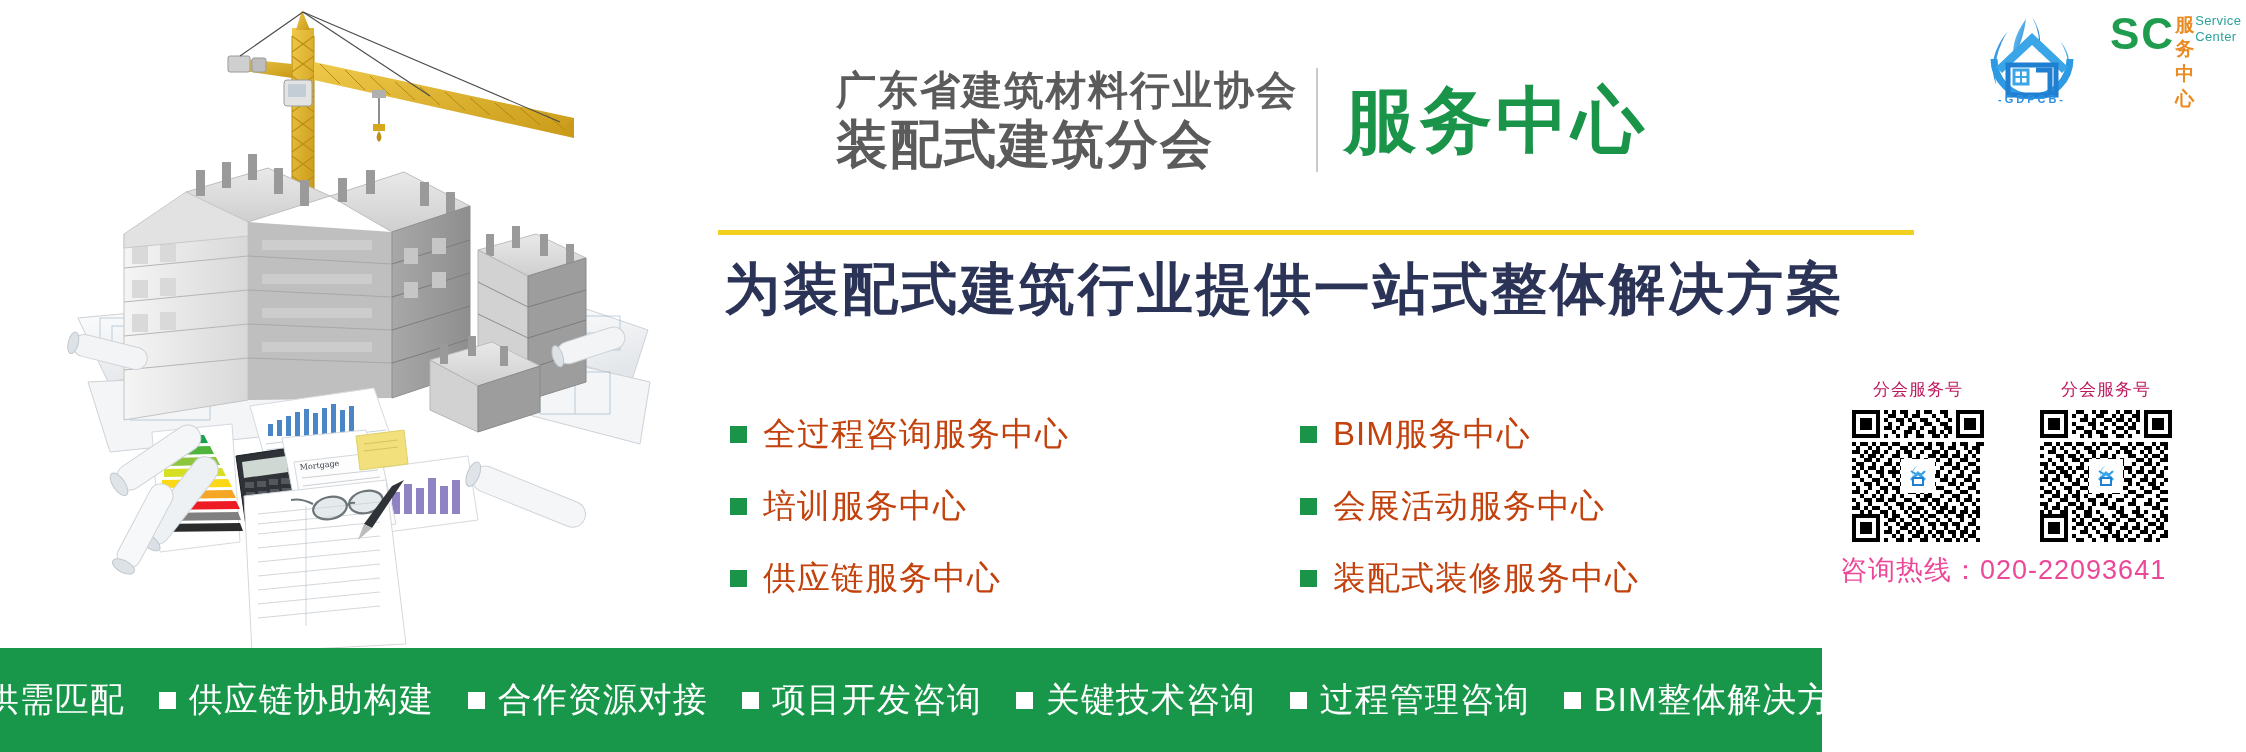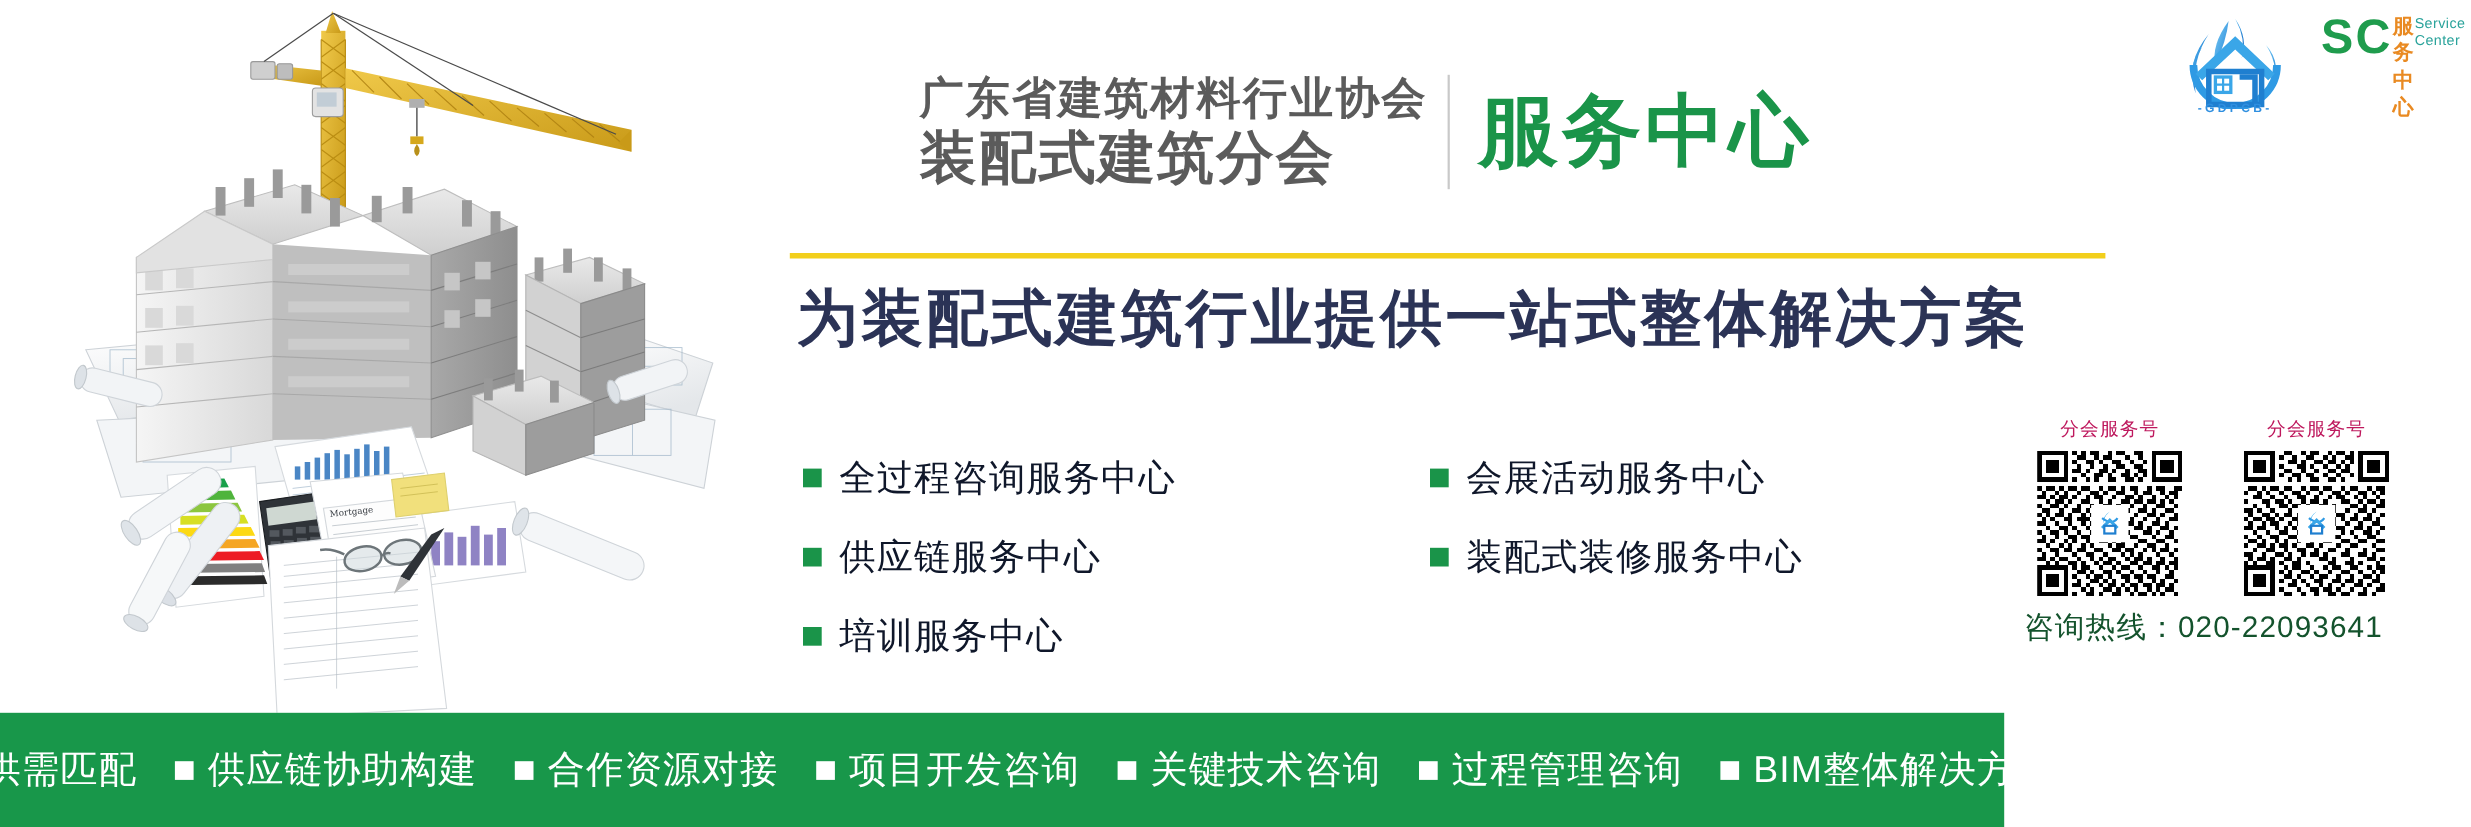--- a/index.html
+++ b/index.html
@@ -25,21 +25,21 @@
 
   
   #tagline { position:absolute; left:724px; top:258px; width:1220px;
              font-size:56px; font-weight:bold; color:#2b3356; letter-spacing:3px; white-space:nowrap; line-height:1.1; }
 
   
   #svc-left  { position:absolute; left:730px;  top:408px; }
   #svc-right { position:absolute; left:1300px; top:408px; }
   .svc-item { display:flex; align-items:center; height:52px; margin-bottom:20px; white-space:nowrap; }
   .svc-bullet { width:17px; height:17px; background:#1a9449; margin-right:16px; flex:none; }
-  .svc-label { font-size:33px; color:#0f172a; font-weight:normal; letter-spacing:1px; }
+  .svc-label { font-size:33px; color:#c2410c; font-weight:normal; letter-spacing:1px; }
 
   
   #logo { position:absolute; left:1972px; top:12px; width:268px; height:100px; display:flex; align-items:center; }
   #logo-emblem { width:120px; height:98px; position:relative; }
   #gdpcb { position:absolute; left:0; top:80px; width:120px; text-align:center;
            font-size:11px; color:#2f8fe0; letter-spacing:3px; font-weight:bold; }
   #logo-divider { width:2px; height:82px; background:#3d5a80; margin:0 14px 0 4px; }
   #logo-text { display:flex; flex-direction:row; }
   #logo-sc { font-size:44px; font-weight:bold; color:#1f9c4d; letter-spacing:2px; line-height:0.95; }
   #logo-cn { font-size:19px; font-weight:bold; color:#e98a22; letter-spacing:1px; line-height:1.3; }
@@ -47,21 +47,21 @@
 
   
   #qr-block { position:absolute; left:1836px; top:378px; width:400px; }
   #qr-row { display:flex; gap:24px; }
   .qr-cell { width:164px; text-align:center; }
   .qr-cap { font-size:17px; color:#be185d; margin-bottom:9px; letter-spacing:1px; }
   .qr-img { width:132px; height:132px; margin:0 auto; position:relative; background:#fff; }
   .qr-img svg { display:block; }
   .qr-logo { position:absolute; left:50%; top:50%; transform:translate(-50%,-50%);
              width:34px; height:34px; background:#fff; display:flex; align-items:center; justify-content:center; }
-  #hotline { margin-top:10px; font-size:27px; color:#14532d; letter-spacing:1px; white-space:nowrap; padding-left:4px; }
+  #hotline { margin-top:10px; font-size:27px; color:#ec4899; letter-spacing:1px; white-space:nowrap; padding-left:4px; }
 
   
   #footer { position:absolute; left:0; bottom:0; width:1822px; height:104px; background:#18974a;
             display:flex; align-items:center; justify-content:center; gap:34px; }
   .f-item { display:flex; align-items:center; white-space:nowrap; }
   .f-bullet { width:17px; height:17px; background:#ffffff; margin-right:13px; flex:none; }
   .f-label { font-size:34px; color:#ffffff; letter-spacing:1px; }
 </style>
 </head>
 <body>
@@ -419,29 +419,33 @@
 
   <div id="tagline">为装配式建筑行业提供一站式整体解决方案</div>
 
   <div id="svc-left">
     <div class="svc-item">
       <span class="svc-bullet"></span>
       <span class="svc-label">全过程咨询服务中心</span>
     </div>
     <div class="svc-item">
       <span class="svc-bullet"></span>
-      <span class="svc-label">供应链服务中心</span>
+      <span class="svc-label">培训服务中心</span>
     </div>
     <div class="svc-item">
       <span class="svc-bullet"></span>
-      <span class="svc-label">培训服务中心</span>
+      <span class="svc-label">供应链服务中心</span>
     </div>
   </div>
 
   <div id="svc-right">
+    <div class="svc-item">
+      <span class="svc-bullet"></span>
+      <span class="svc-label">BIM服务中心</span>
+    </div>
     <div class="svc-item">
       <span class="svc-bullet"></span>
       <span class="svc-label">会展活动服务中心</span>
     </div>
     <div class="svc-item">
       <span class="svc-bullet"></span>
       <span class="svc-label">装配式装修服务中心</span>
     </div>
   </div>
 

